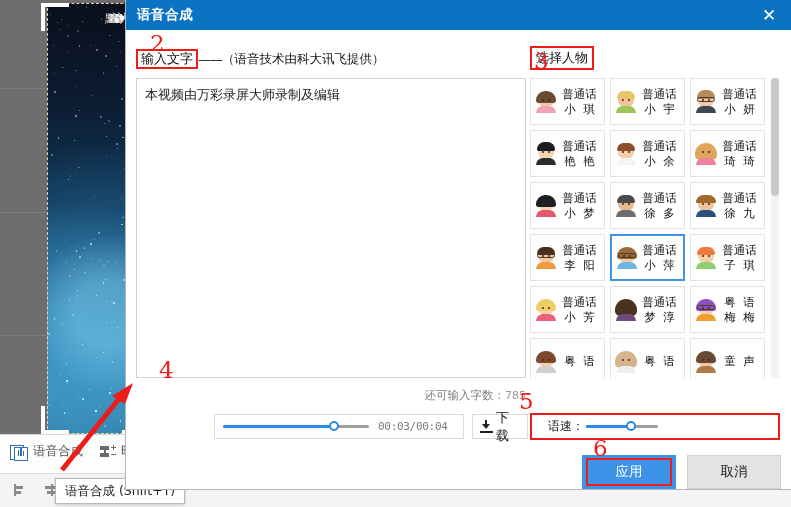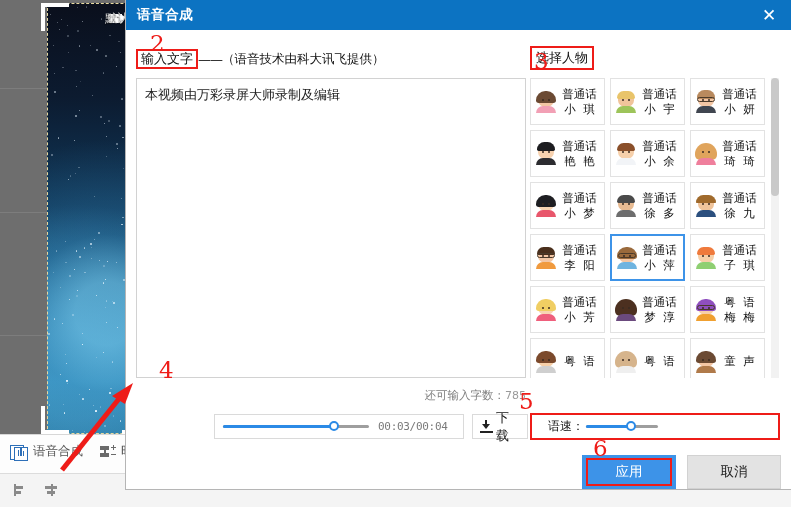--- a/index.html
+++ b/index.html
@@ -384,20 +384,23 @@
     </div>
     <div class="tb-item" style="left:44px;top:10px;">
       <span class="mini-ic">
         <i style="left:7px;top:0;width:1.6px;height:12px;"></i>
         <i style="left:1px;top:2px;width:12px;height:3px;"></i>
         <i style="left:3px;top:7px;width:8px;height:3px;"></i>
       </span>
     </div>
   </div>
 
+  <div id="tooltip">
+    <span>语音合成 (Shift+T)</span>
+  </div>
 </div>
 
 <div id="dialog">
   <div id="titlebar">
     <div id="title">语音合成</div>
     <div id="close">✕</div>
   </div>
 
   <div id="body">
 

